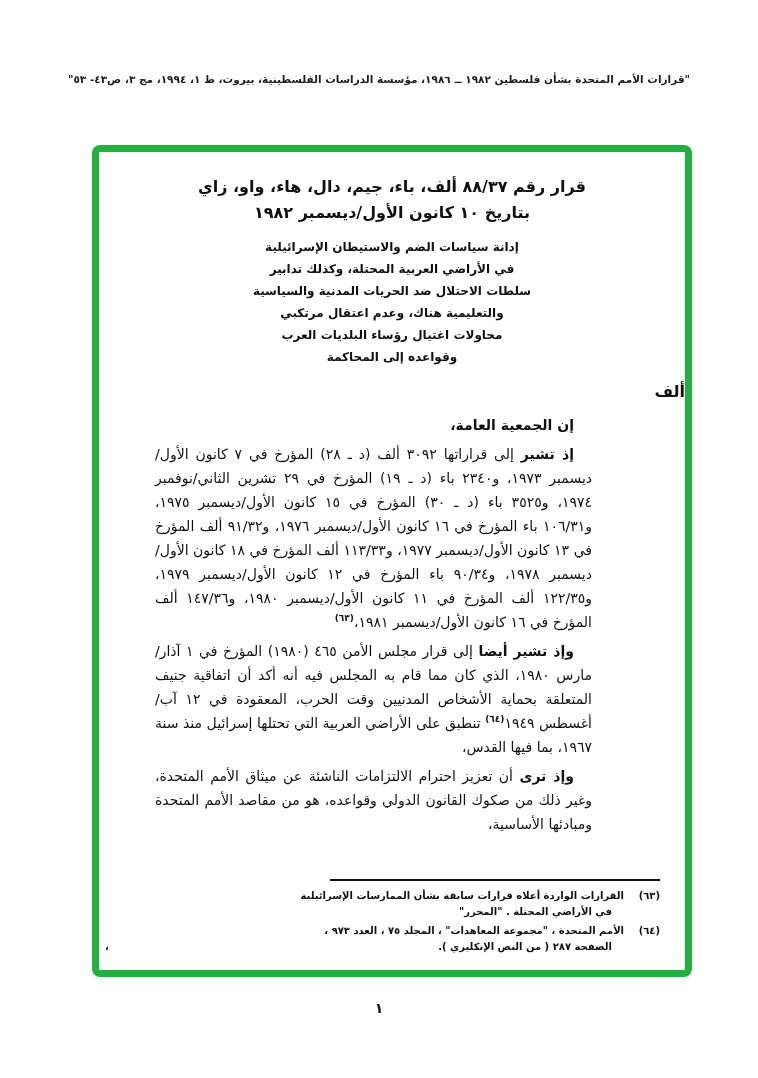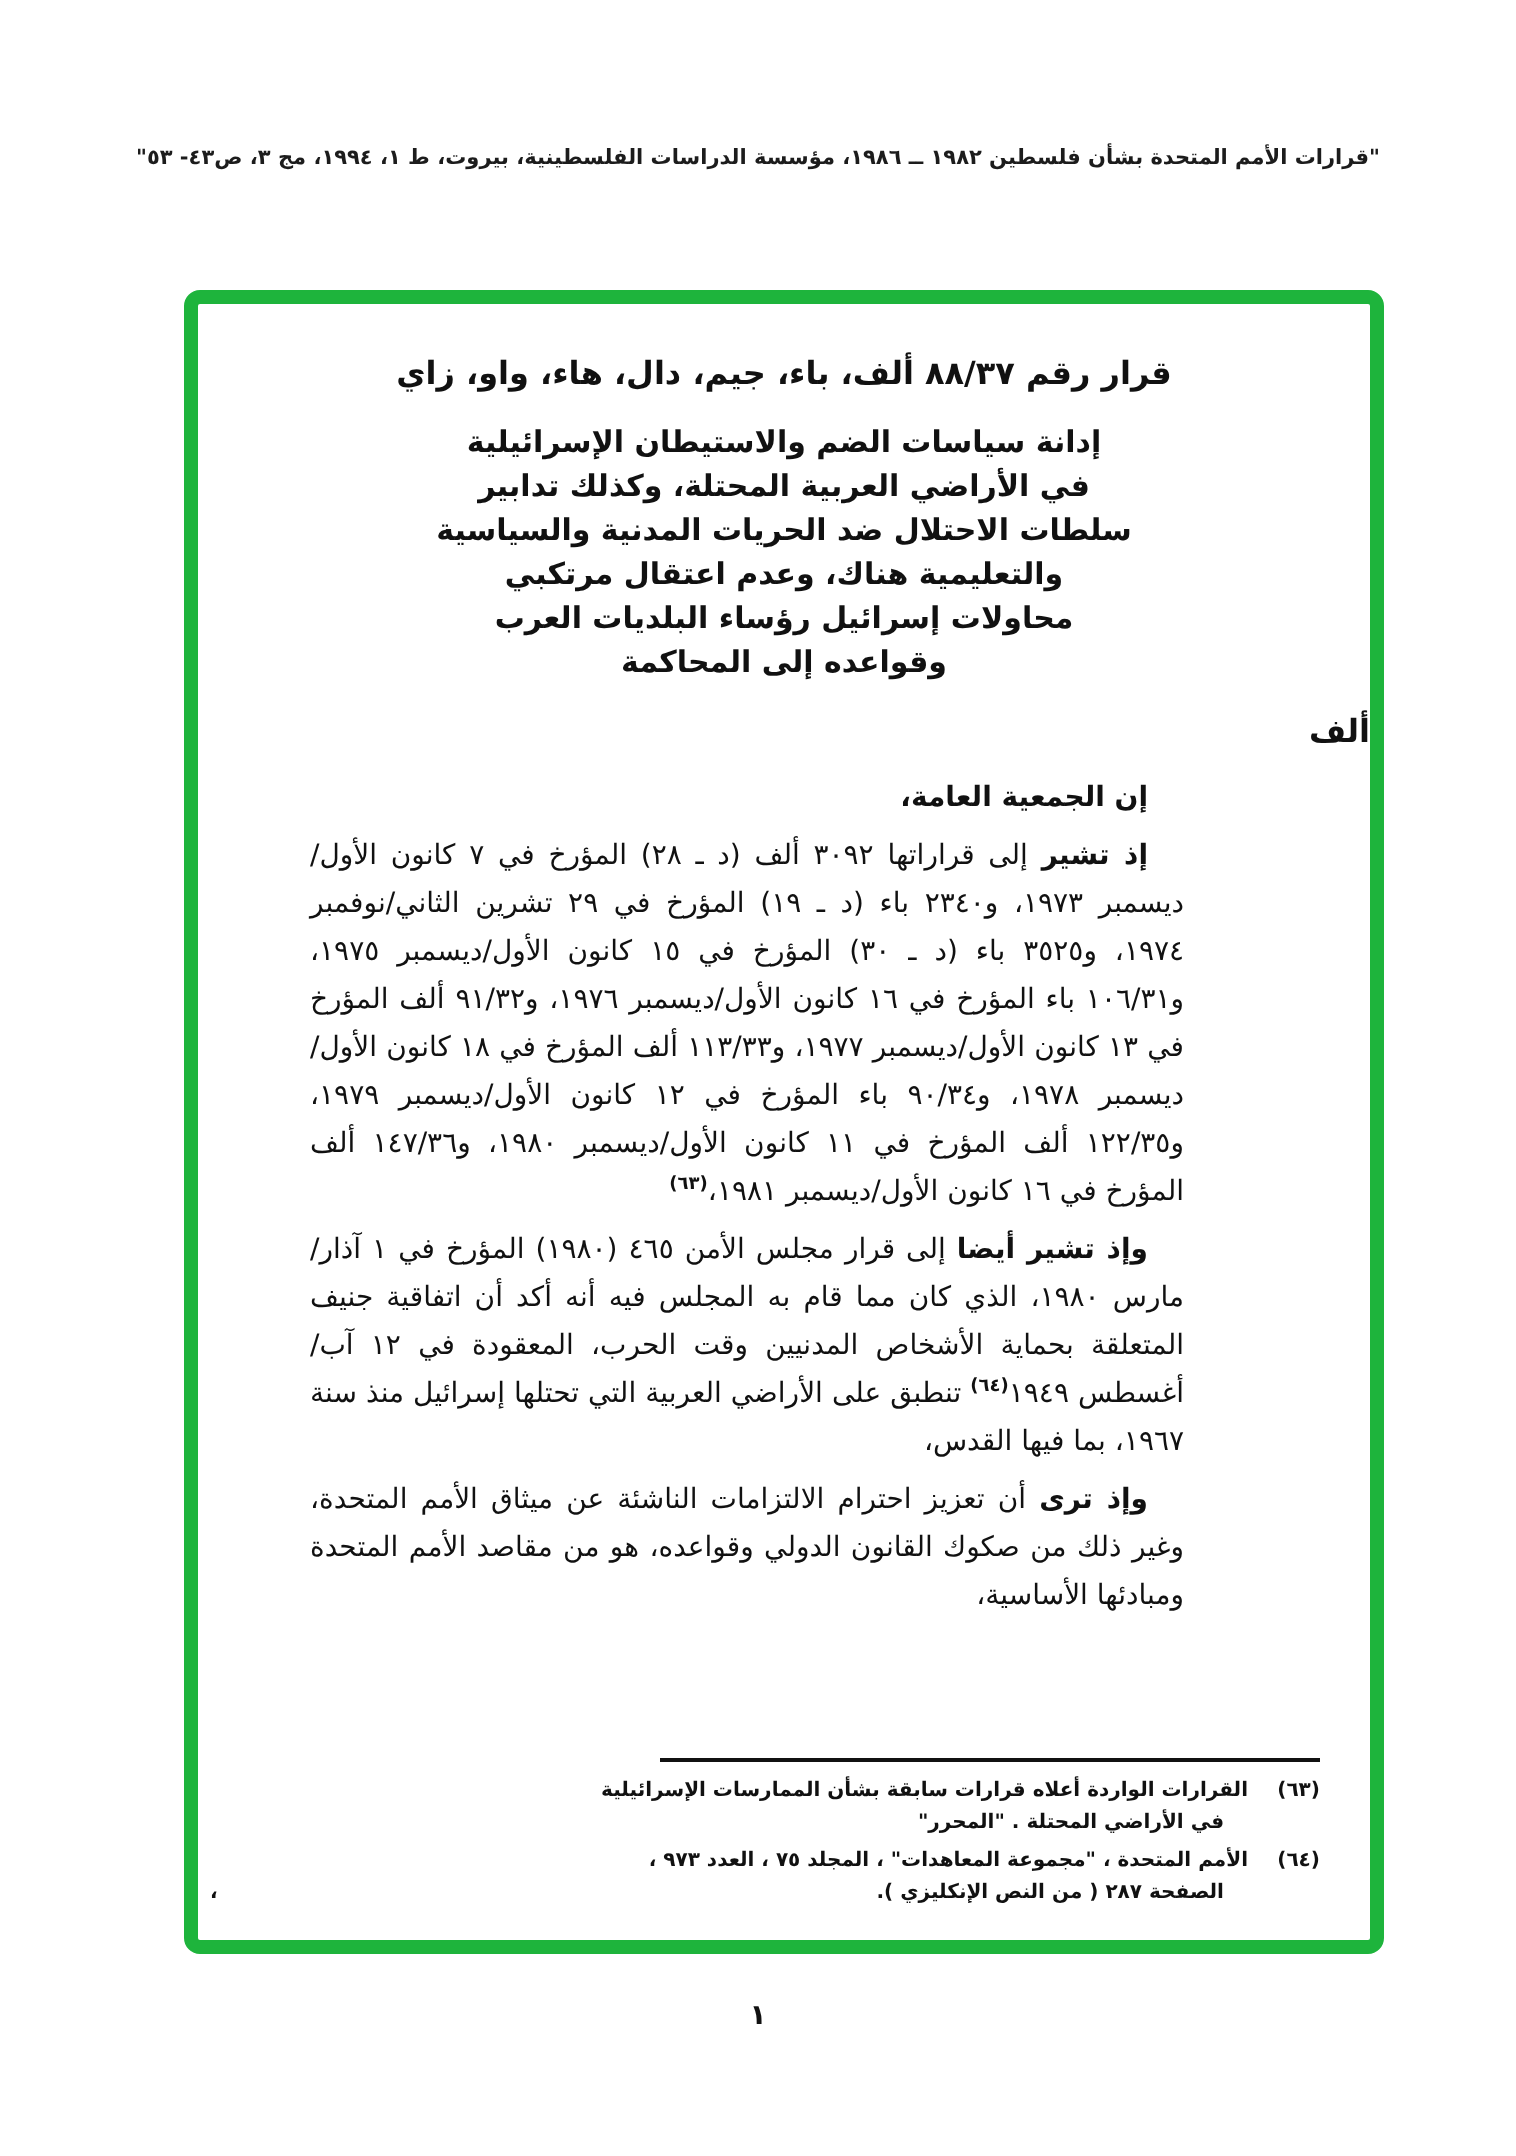--- a/index.html
+++ b/index.html
@@ -21,21 +21,21 @@
     width:600px;height:832px;
     box-sizing:border-box;
     border:7px solid #ef4444;
     border-radius:8px;
     display:flex;flex-direction:column;
     padding:22px 0 12px 0;
     overflow:hidden;
     background:#ffffff;
   }
   .res-title{text-align:center;font-weight:bold;font-size:16px;line-height:26px;}
-  .res-subtitle{margin-top:10px;text-align:center;font-weight:bold;font-size:15px;line-height:22px;}
+  .res-subtitle{margin-top:10px;text-align:center;font-weight:bold;font-size:12px;line-height:22px;}
   .section-letter{margin-top:14px;text-align:right;font-weight:bold;font-size:16px;}
   
   .body-text{
     margin:12px 93px 0 56px;
     font-size:14px;line-height:24px;
     text-align:justify;
   }
   .body-text p{margin:0 0 5px 0;text-indent:18px;}
   .opening{font-weight:bold;}
   .lead{font-weight:bold;}
@@ -58,28 +58,29 @@
 <div class="page">
 
   <div class="header">
     <div class="header-citation">"قرارات الأمم المتحدة بشأن فلسطين ١٩٨٢ ــ ١٩٨٦، مؤسسة الدراسات الفلسطينية، بيروت، ط ١، ١٩٩٤، مج ٣، ص٤٣- ٥٣"</div>
   </div>
 
   <div class="green-box" style="border-color: rgb(30, 180, 60);">
 
     <div class="res-title">
       <div>قرار رقم ٨٨/٣٧ ألف، باء، جيم، دال، هاء، واو، زاي</div>
+      <div>بتاريخ ١٠ كانون الأول/ديسمبر ١٩٨٢</div>
     </div>
 
     <div class="res-subtitle">
       <div>إدانة سياسات الضم والاستيطان الإسرائيلية</div>
       <div>في الأراضي العربية المحتلة، وكذلك تدابير</div>
       <div>سلطات الاحتلال ضد الحريات المدنية والسياسية</div>
       <div>والتعليمية هناك، وعدم اعتقال مرتكبي</div>
-      <div>محاولات إسرائيل رؤساء البلديات العرب</div>
+      <div>محاولات اغتيال رؤساء البلديات العرب</div>
       <div>وقواعده إلى المحاكمة</div>
     </div>
 
     <div class="section-letter">ألف</div>
 
     <div class="body-text">
       <p class="opening"><span>إن الجمعية العامة،</span></p>
 
       <p><span class="lead">إذ تشير</span><span> إلى قراراتها ٣٠٩٢ ألف (د ـ ٢٨) المؤرخ في ٧ كانون الأول/ديسمبر ١٩٧٣، و٢٣٤٠ باء (د ـ ١٩) المؤرخ في ٢٩ تشرين الثاني/نوفمبر ١٩٧٤، و٣٥٢٥ باء (د ـ ٣٠) المؤرخ في ١٥ كانون الأول/ديسمبر ١٩٧٥، و١٠٦/٣١ باء المؤرخ في ١٦ كانون الأول/ديسمبر ١٩٧٦، و٩١/٣٢ ألف المؤرخ في ١٣ كانون الأول/ديسمبر ١٩٧٧، و١١٣/٣٣ ألف المؤرخ في ١٨ كانون الأول/ديسمبر ١٩٧٨، و٩٠/٣٤ باء المؤرخ في ١٢ كانون الأول/ديسمبر ١٩٧٩، و١٢٢/٣٥ ألف المؤرخ في ١١ كانون الأول/ديسمبر ١٩٨٠، و١٤٧/٣٦ ألف المؤرخ في ١٦ كانون الأول/ديسمبر ١٩٨١،</span><sup class="fn-ref">(٦٣)</sup><span></span></p>
 

